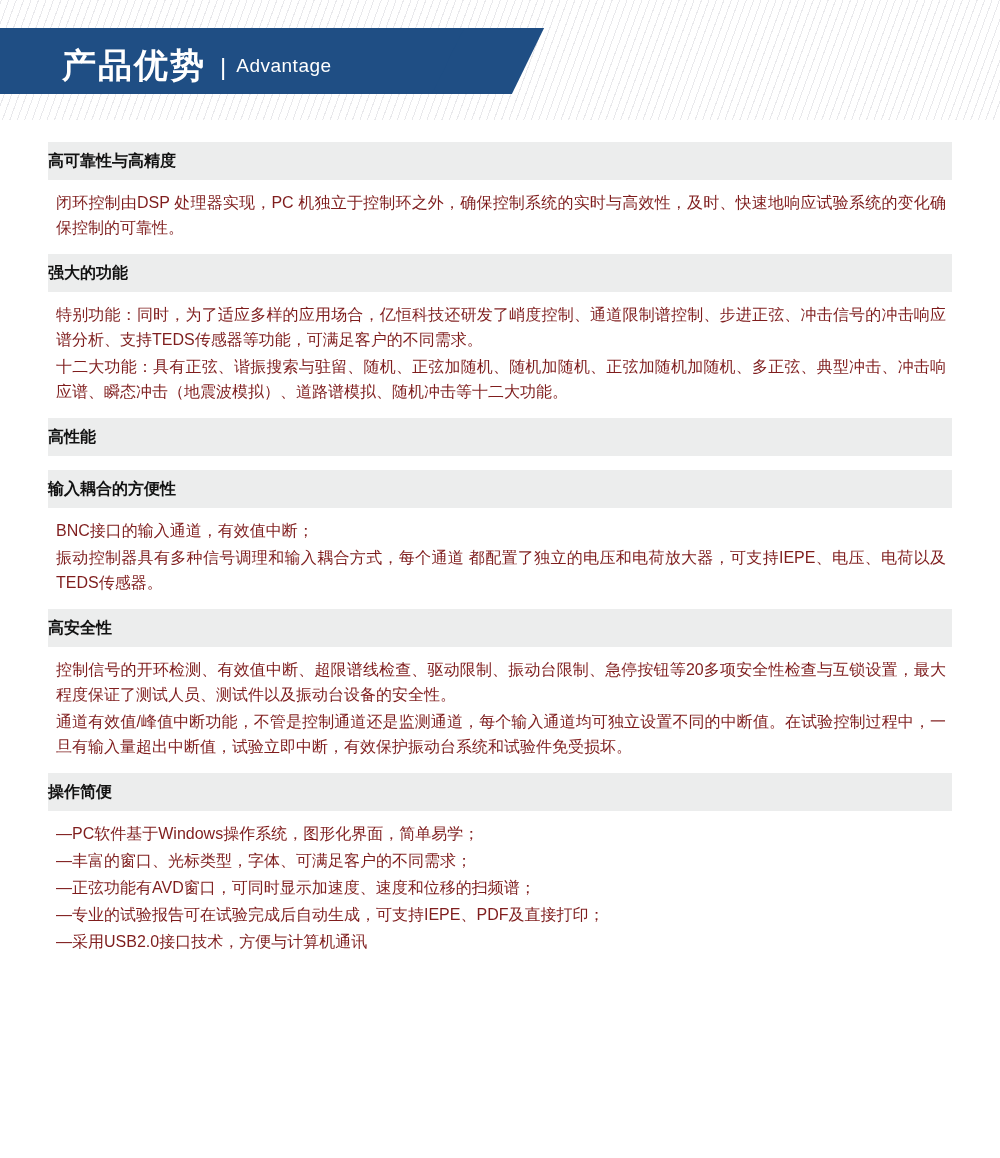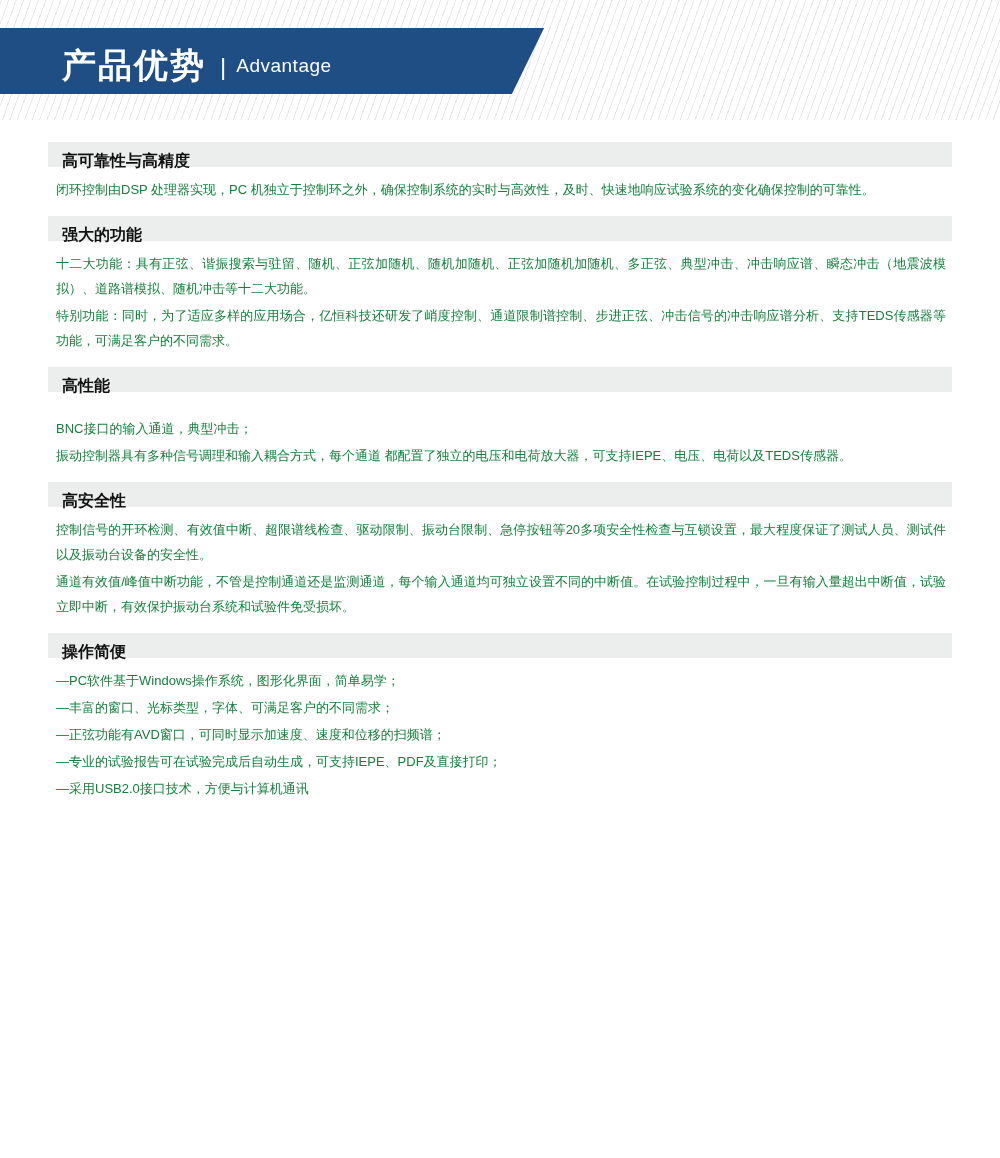--- a/index.html
+++ b/index.html
@@ -82,34 +82,33 @@
 
   
   .content {
     padding: 22px 48px 0 48px;
   }
   .section {
     margin-bottom: 14px;
   }
   .section-title {
     background: #eceded;
-    height: 25px;
+    height: 38px;
     line-height: 38px;
-    padding-left: 14px;
     font-size: 16px;
     font-weight: bold;
     color: #111111;
   }
   .section-body {
     padding: 10px 6px 0 8px;
   }
   .para {
-    font-size: 13px;
+    font-size: 16px;
     line-height: 25px;
-    color: #15803d;
+    color: #7f1d1d;
     margin: 0 0 2px 0;
     text-align: justify;
   }
 </style>
 </head>
 <body>
 
 <div class="banner">
   <div class="banner-stripes"></div>
   <div class="banner-bar"></div>
@@ -126,32 +125,33 @@
   <div class="section">
     <div class="section-title">高可靠性与高精度</div>
     <div class="section-body">
       <p class="para">闭环控制由DSP 处理器实现，PC 机独立于控制环之外，确保控制系统的实时与高效性，及时、快速地响应试验系统的变化确保控制的可靠性。</p>
     </div>
   </div>
 
   <div class="section">
     <div class="section-title">强大的功能</div>
     <div class="section-body">
+      <p class="para">特别功能：同时，为了适应多样的应用场合，亿恒科技还研发了峭度控制、通道限制谱控制、步进正弦、冲击信号的冲击响应谱分析、支持TEDS传感器等功能，可满足客户的不同需求。</p>
       <p class="para">十二大功能：具有正弦、谐振搜索与驻留、随机、正弦加随机、随机加随机、正弦加随机加随机、多正弦、典型冲击、冲击响应谱、瞬态冲击（地震波模拟）、道路谱模拟、随机冲击等十二大功能。</p>
-      <p class="para">特别功能：同时，为了适应多样的应用场合，亿恒科技还研发了峭度控制、通道限制谱控制、步进正弦、冲击信号的冲击响应谱分析、支持TEDS传感器等功能，可满足客户的不同需求。</p>
     </div>
   </div>
 
   <div class="section">
     <div class="section-title">高性能</div>
   </div>
 
   <div class="section">
+    <div class="section-title">输入耦合的方便性</div>
     <div class="section-body">
-      <p class="para">BNC接口的输入通道，典型冲击；</p>
+      <p class="para">BNC接口的输入通道，有效值中断；</p>
       <p class="para">振动控制器具有多种信号调理和输入耦合方式，每个通道 都配置了独立的电压和电荷放大器，可支持IEPE、电压、电荷以及TEDS传感器。</p>
     </div>
   </div>
 
   <div class="section">
     <div class="section-title">高安全性</div>
     <div class="section-body">
       <p class="para">控制信号的开环检测、有效值中断、超限谱线检查、驱动限制、振动台限制、急停按钮等20多项安全性检查与互锁设置，最大程度保证了测试人员、测试件以及振动台设备的安全性。</p>
       <p class="para">通道有效值/峰值中断功能，不管是控制通道还是监测通道，每个输入通道均可独立设置不同的中断值。在试验控制过程中，一旦有输入量超出中断值，试验立即中断，有效保护振动台系统和试验件免受损坏。</p>
     </div>

